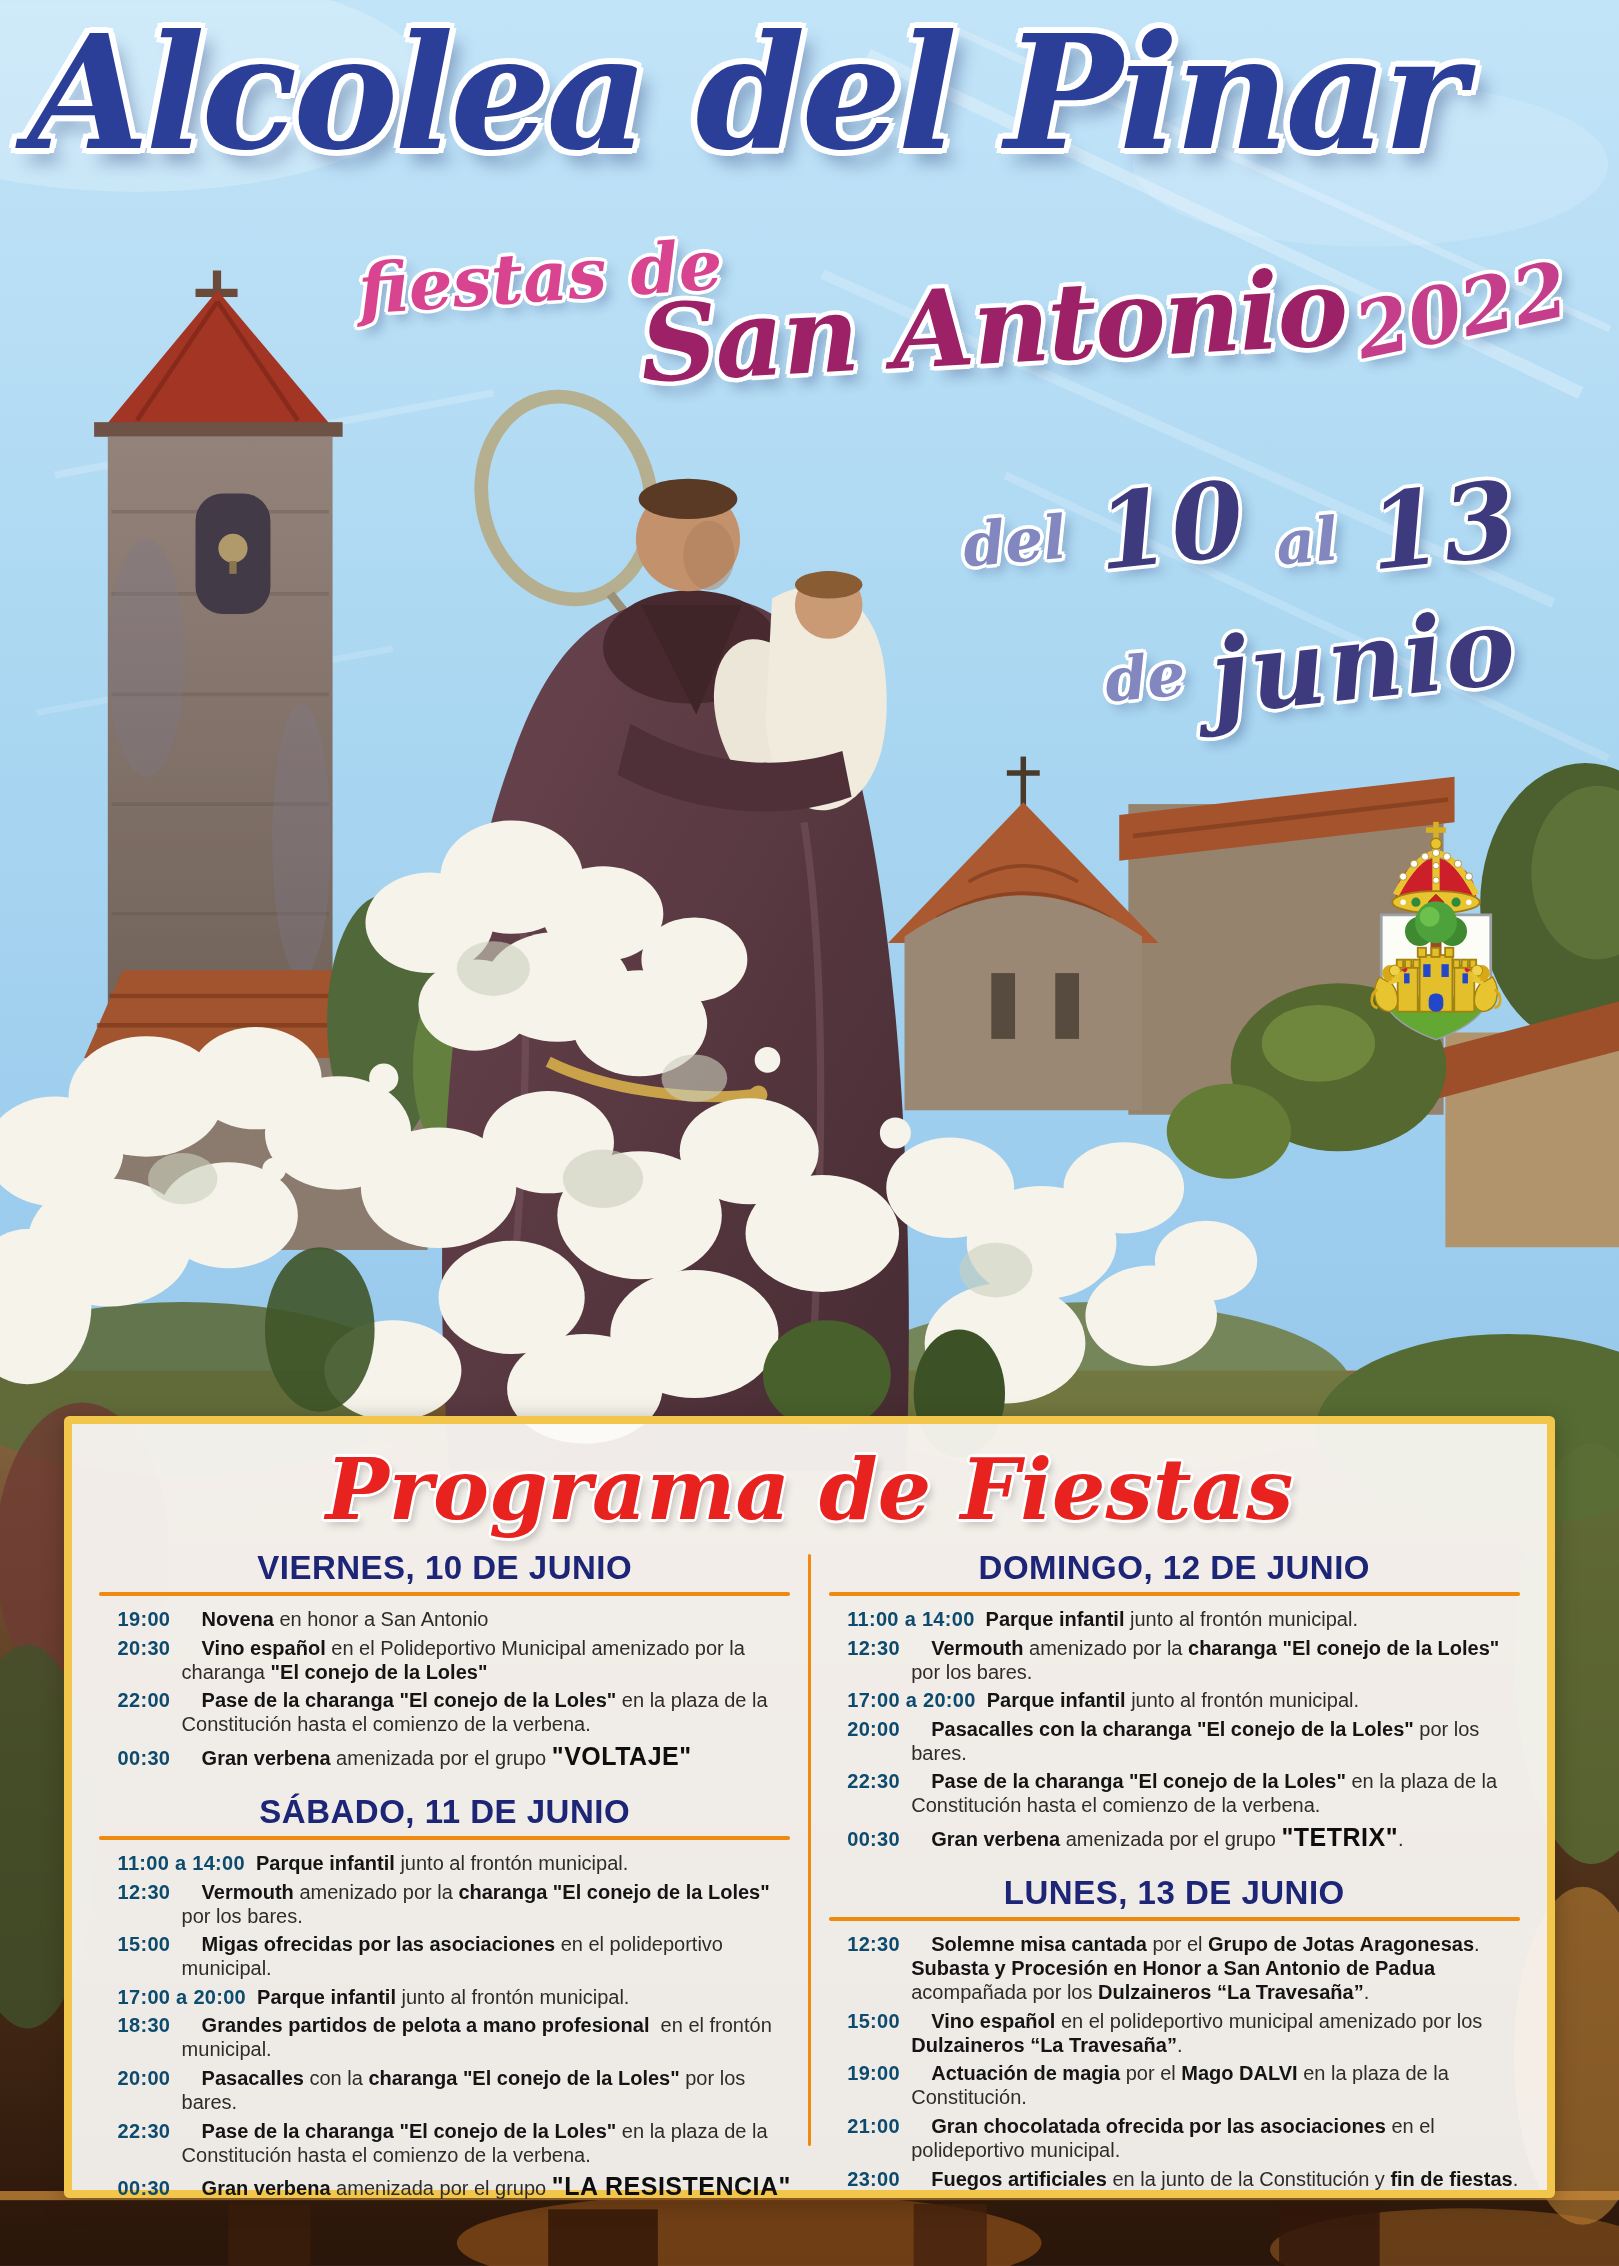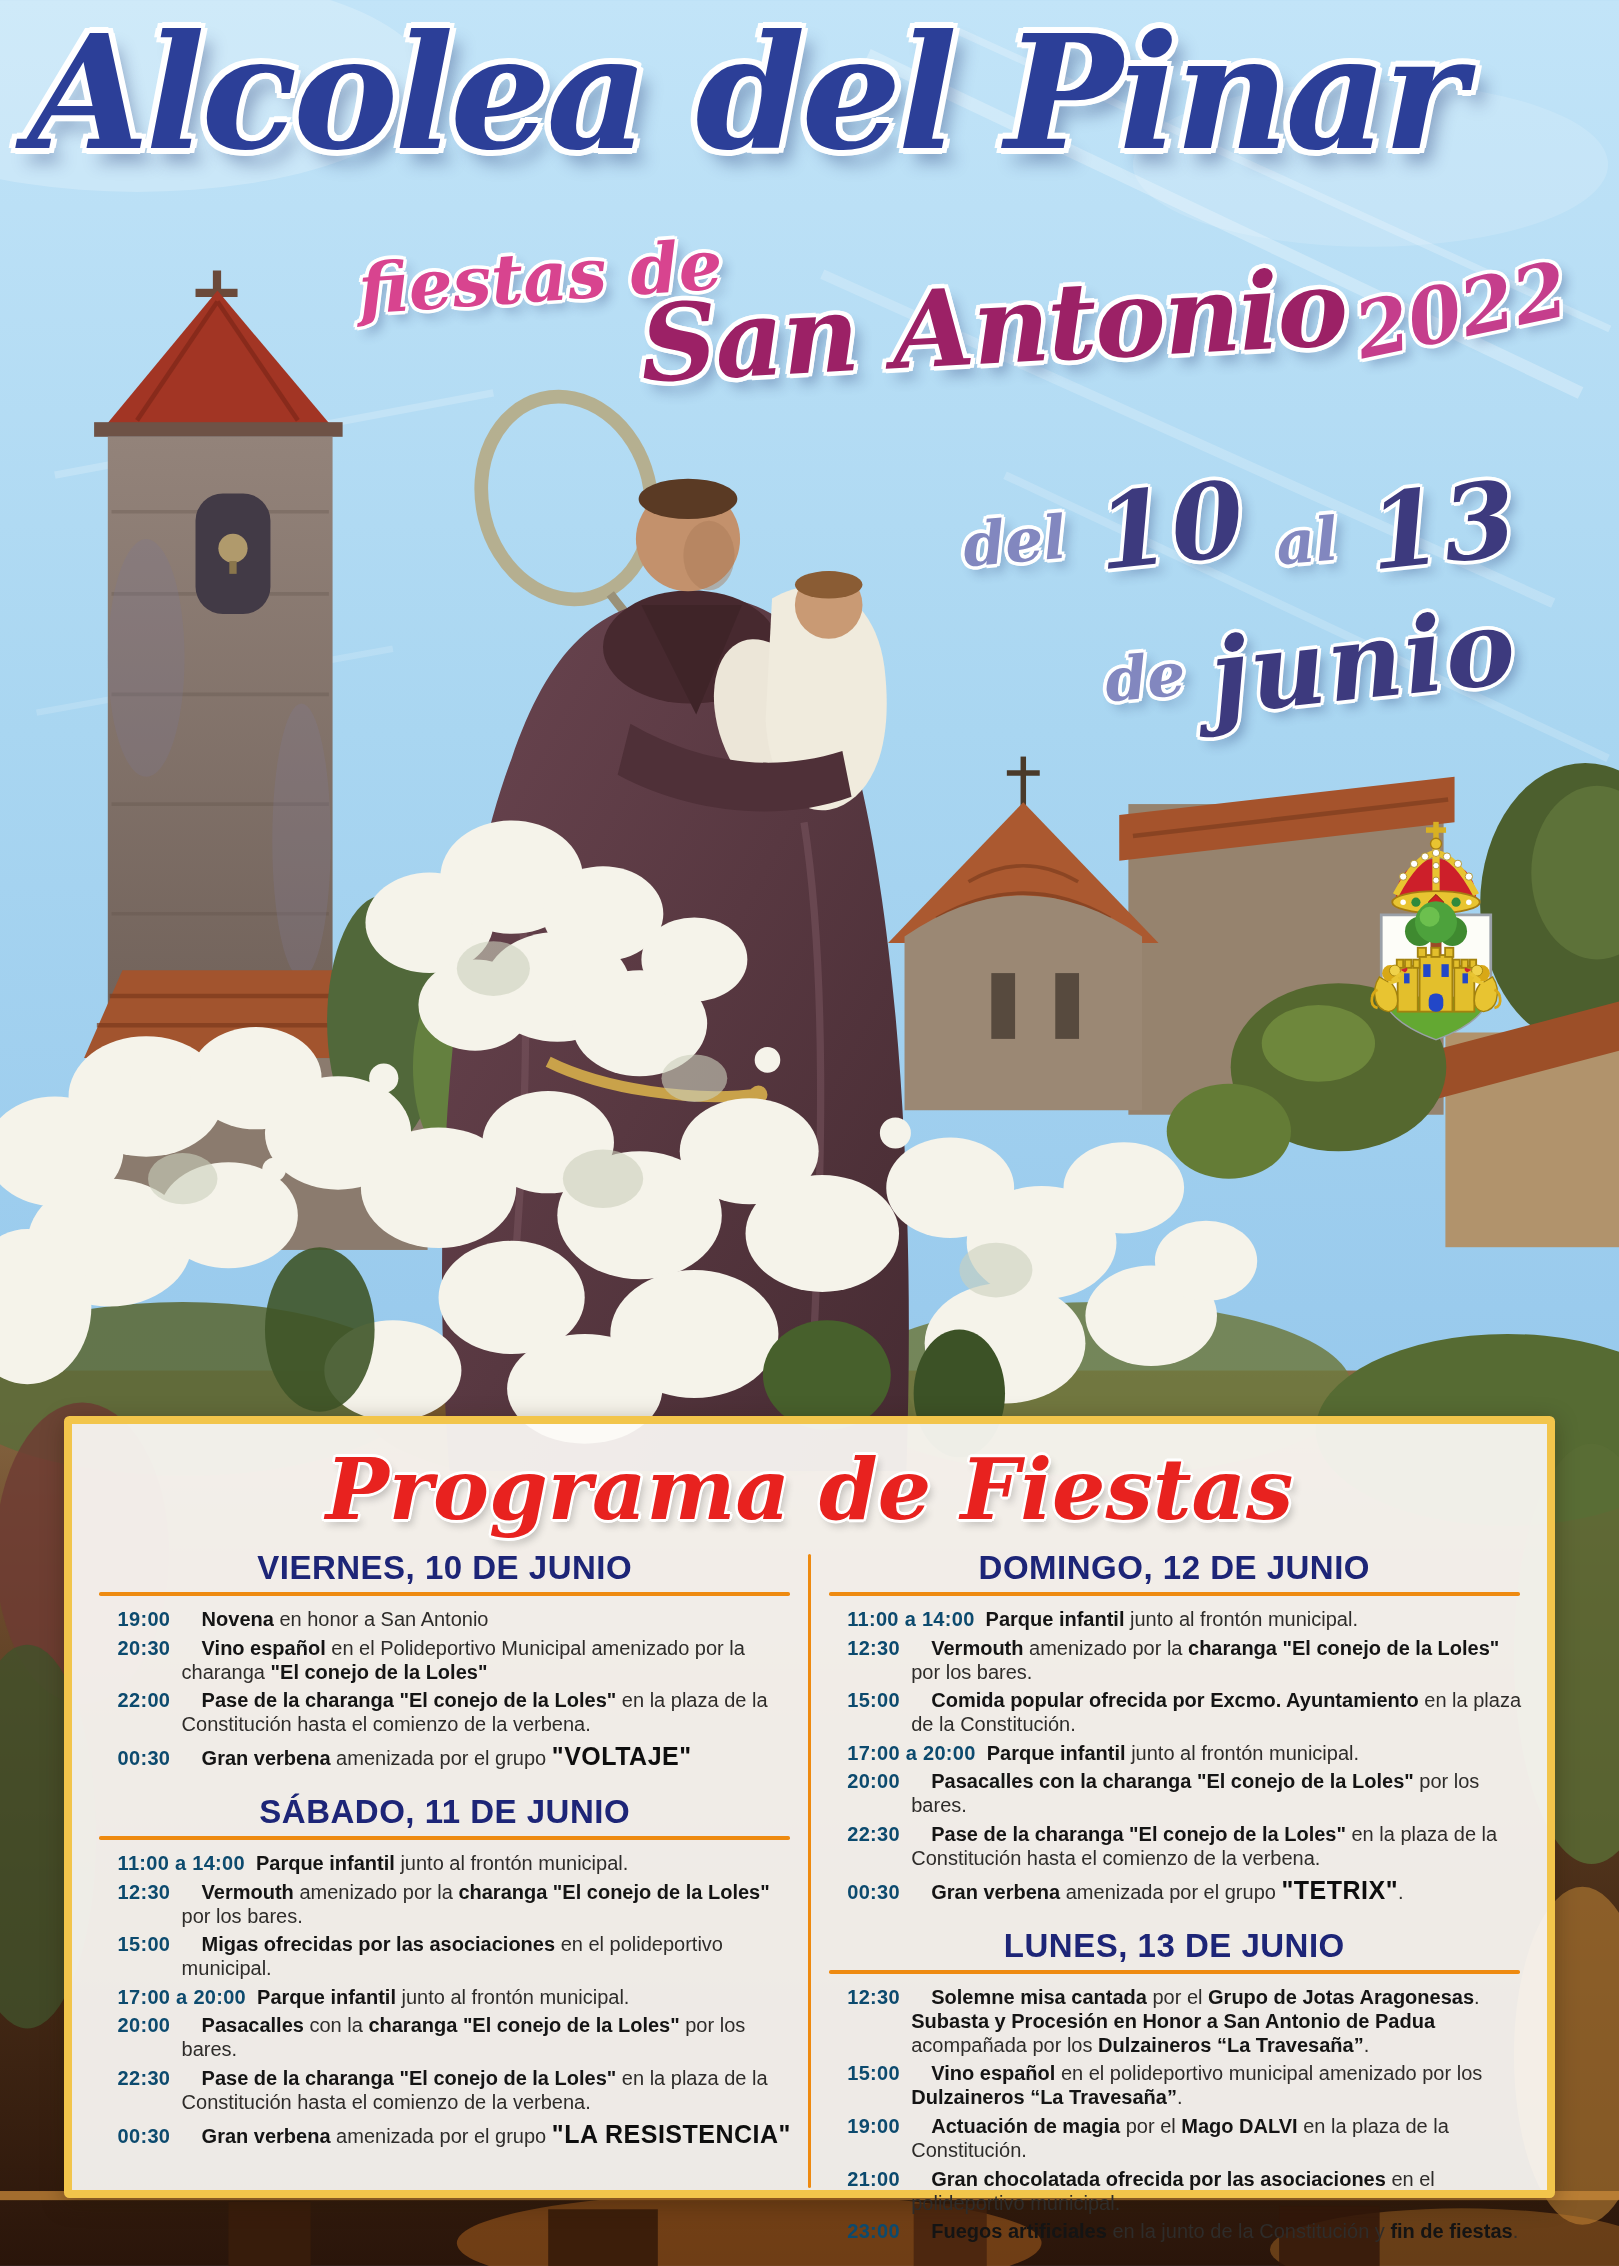--- a/index.html
+++ b/index.html
@@ -348,33 +348,33 @@
             <p class="ev"><span class="time">22:00</span><span class="b">Pase de la charanga "El conejo de la Loles"</span><span class="r"> en la plaza de la Constitución hasta el comienzo de la verbena.</span></p>
             <p class="ev"><span class="time">00:30</span><span class="b">Gran verbena</span><span class="r"> amenizada por el grupo </span><span class="b big">"VOLTAJE"</span></p>
           </section>
           <section class="day">
             <h3 class="day-name">SÁBADO, 11 DE JUNIO</h3>
             <div class="rule"></div>
             <p class="ev"><span class="time">11:00 a 14:00</span><span class="b">Parque infantil</span><span class="r"> junto al frontón municipal.</span></p>
             <p class="ev"><span class="time">12:30</span><span class="b">Vermouth</span><span class="r"> amenizado por la </span><span class="b">charanga "El conejo de la Loles"</span><span class="r"> por los bares.</span></p>
             <p class="ev"><span class="time">15:00</span><span class="b">Migas ofrecidas por las asociaciones</span><span class="r"> en el polideportivo municipal.</span></p>
             <p class="ev"><span class="time">17:00 a 20:00</span><span class="b">Parque infantil</span><span class="r"> junto al frontón municipal.</span></p>
+            <p class="ev"><span class="time">18:30</span><span class="b">Grandes partidos de pelota a mano profesional</span><span class="r">  en el frontón municipal.</span></p>
             <p class="ev"><span class="time">20:00</span><span class="b">Pasacalles</span><span class="r"> con la </span><span class="b">charanga "El conejo de la Loles"</span><span class="r"> por los bares.</span></p>
             <p class="ev"><span class="time">22:30</span><span class="b">Pase de la charanga "El conejo de la Loles"</span><span class="r"> en la plaza de la Constitución hasta el comienzo de la verbena.</span></p>
             <p class="ev"><span class="time">00:30</span><span class="b">Gran verbena</span><span class="r"> amenizada por el grupo </span><span class="b big">"LA RESISTENCIA"</span></p>
           </section>
         </div>
       <div class="divider"></div>
       <div class="col">
           <section class="day">
             <h3 class="day-name">DOMINGO, 12 DE JUNIO</h3>
             <div class="rule"></div>
             <p class="ev"><span class="time">11:00 a 14:00</span><span class="b">Parque infantil</span><span class="r"> junto al frontón municipal.</span></p>
             <p class="ev"><span class="time">12:30</span><span class="b">Vermouth</span><span class="r"> amenizado por la </span><span class="b">charanga "El conejo de la Loles"</span><span class="r"> por los bares.</span></p>
-            <p class="ev"><span class="time">15:00</span><span class="b">Comida popular ofrecida por Excmo. Ayuntamiento</span><span class="r"> en la plaza de la Constitución.</span></p>
             <p class="ev"><span class="time">17:00 a 20:00</span><span class="b">Parque infantil</span><span class="r"> junto al frontón municipal.</span></p>
             <p class="ev"><span class="time">20:00</span><span class="b">Pasacalles con la charanga "El conejo de la Loles"</span><span class="r"> por los bares.</span></p>
             <p class="ev"><span class="time">22:30</span><span class="b">Pase de la charanga "El conejo de la Loles"</span><span class="r"> en la plaza de la Constitución hasta el comienzo de la verbena.</span></p>
             <p class="ev"><span class="time">00:30</span><span class="b">Gran verbena</span><span class="r"> amenizada por el grupo </span><span class="b big">"TETRIX"</span><span class="r">.</span></p>
           </section>
           <section class="day">
             <h3 class="day-name">LUNES, 13 DE JUNIO</h3>
             <div class="rule"></div>
             <p class="ev"><span class="time">12:30</span><span class="b">Solemne misa cantada</span><span class="r"> por el </span><span class="b">Grupo de Jotas Aragonesas</span><span class="r">.
 </span><span class="b">Subasta y Procesión en Honor a San Antonio de Padua</span><span class="r"> acompañada por los </span><span class="b">Dulzaineros “La Travesaña”</span><span class="r">.</span></p>

